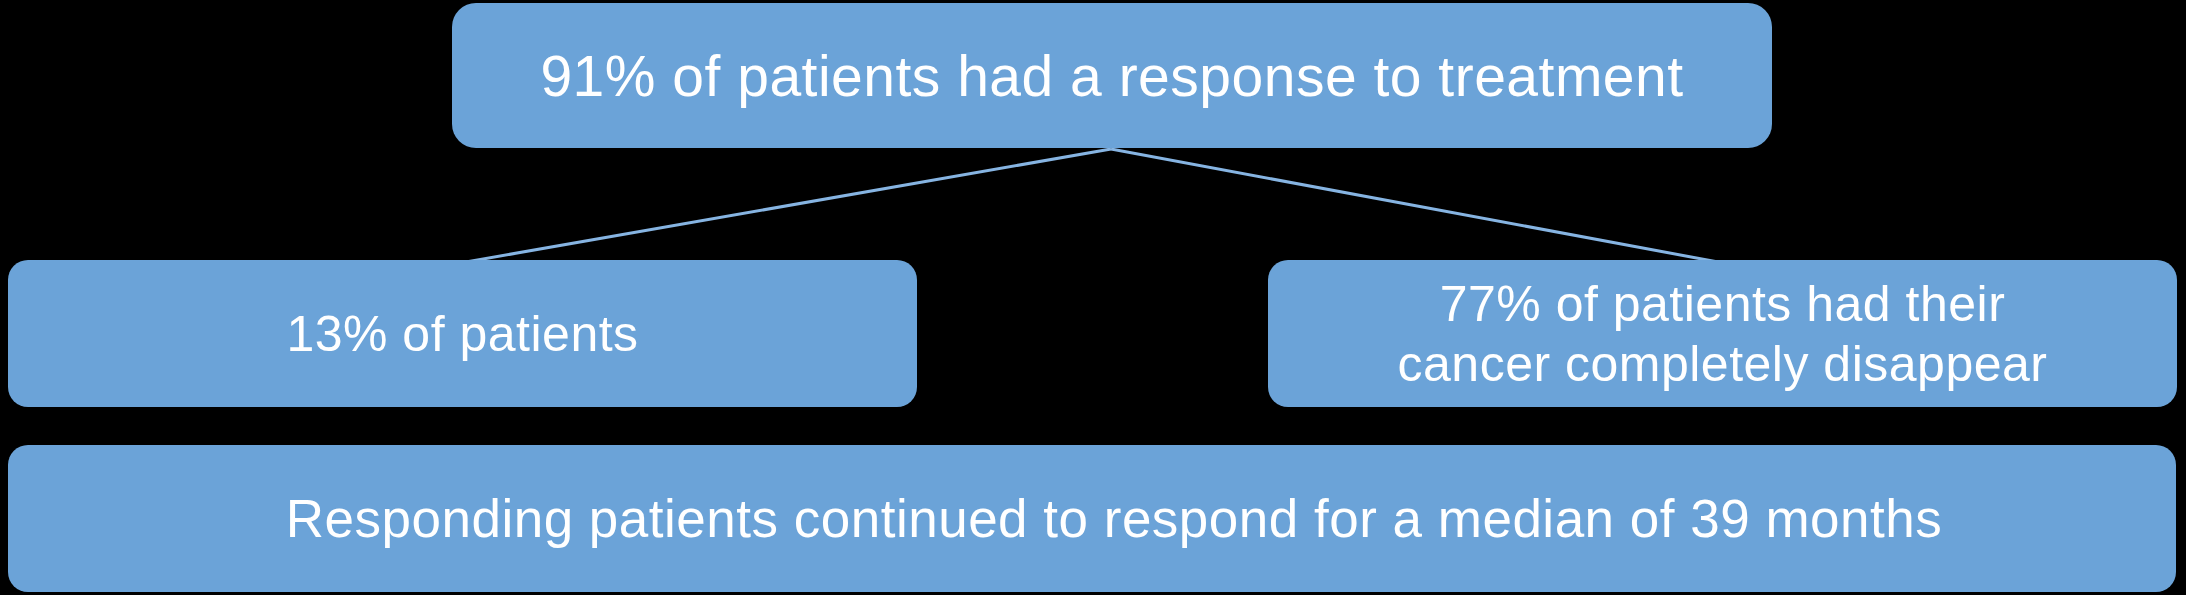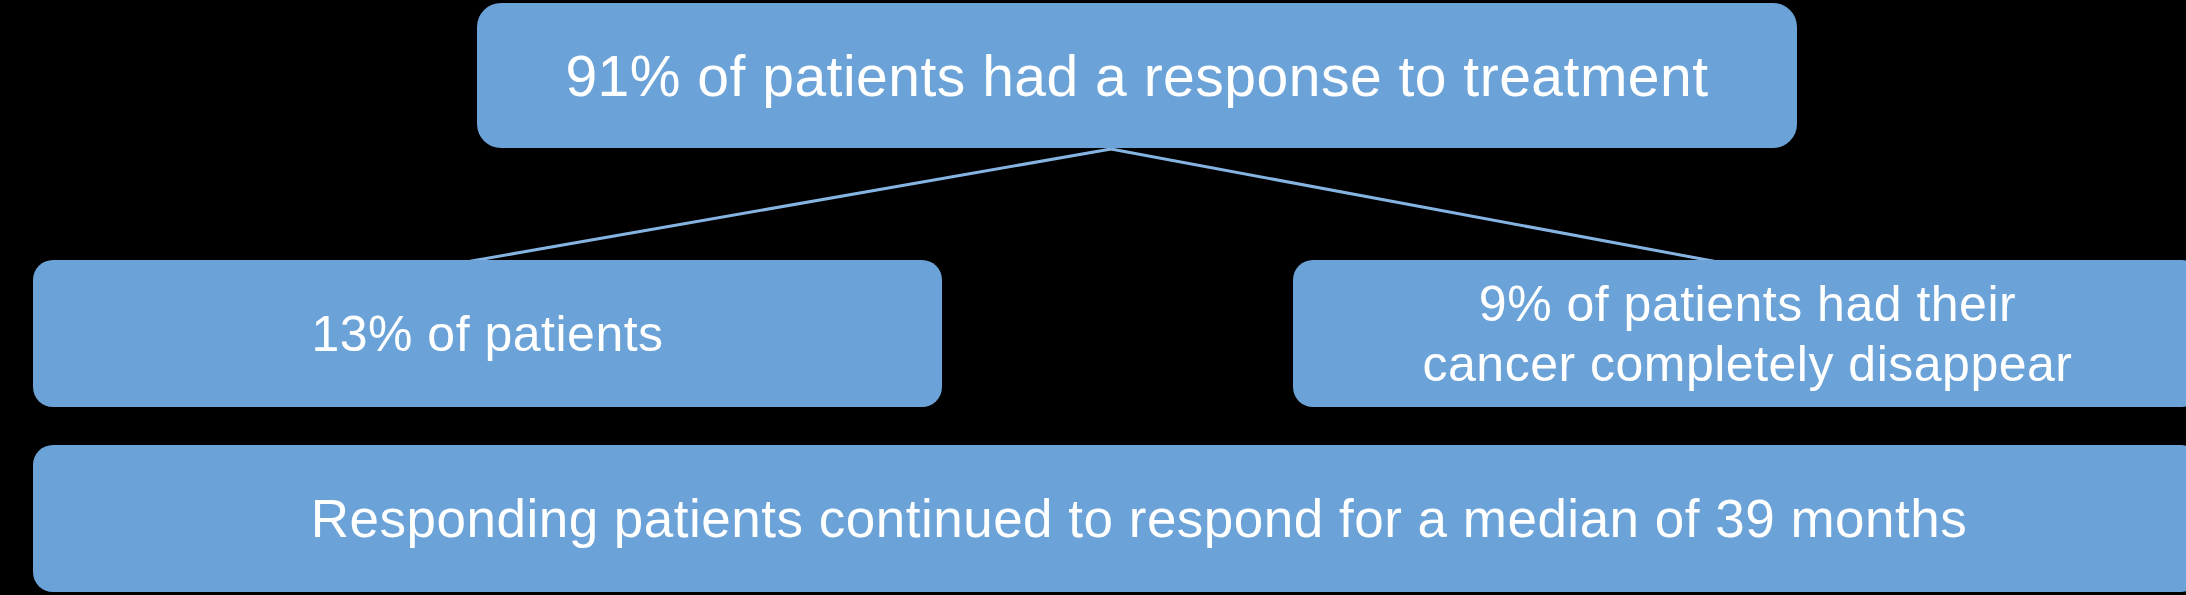--- a/index.html
+++ b/index.html
@@ -23,21 +23,20 @@
     position: absolute;
     background: var(--box-fill);
     color: var(--text);
     display: flex;
     flex-direction: column;
     align-items: center;
     justify-content: center;
     text-align: center;
     letter-spacing: 0.5px;
     font-weight: 400;
-    margin-left: 25px;
   }
   .node-top {
     left: 452px; top: 3px;
     width: 1320px; height: 145px;
     border-radius: 24px;
     font-size: 57px;
   }
   .node-mid {
     top: 260px;
     width: 909px; height: 147px;
@@ -78,21 +77,21 @@
 
   <div class="node node-top">
     <span>91% of patients had a response to treatment</span>
   </div>
 
   <div class="node node-mid node-mid-left">
     <span>13% of patients</span>
   </div>
 
   <div class="node node-mid node-mid-right">
-    <span>9% of patients had their</span>
+    <span>77% of patients had their</span>
     <span>cancer completely disappear</span>
   </div>
 
   <div class="node node-bottom">
     <span>Responding patients continued to respond for a median of 39 months</span>
   </div>
 
 </div>
 
 </body></html>

